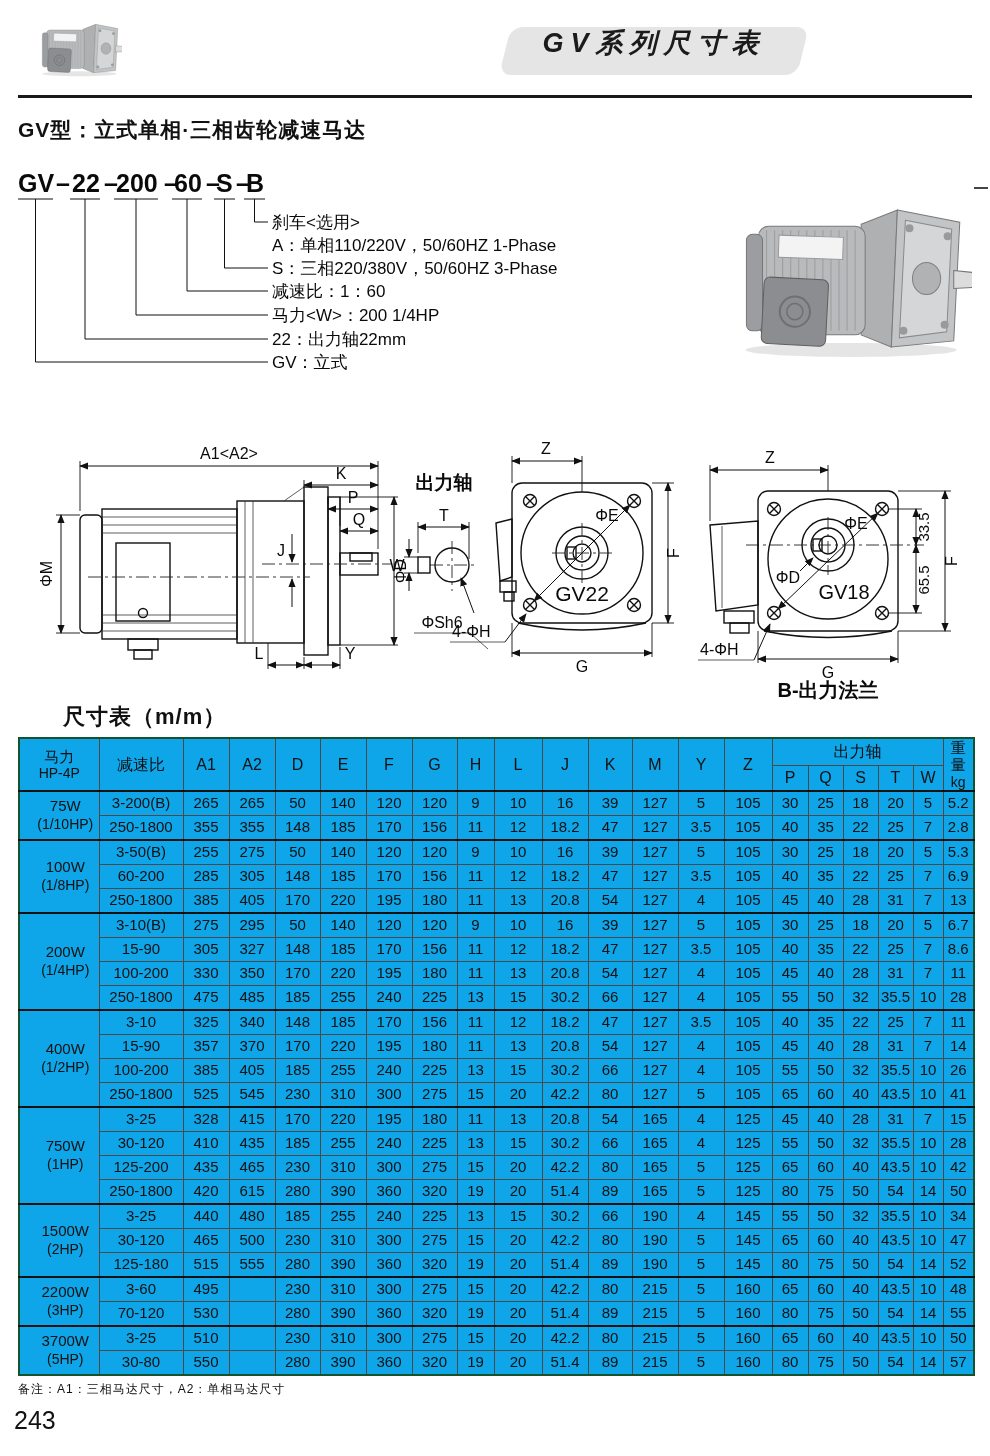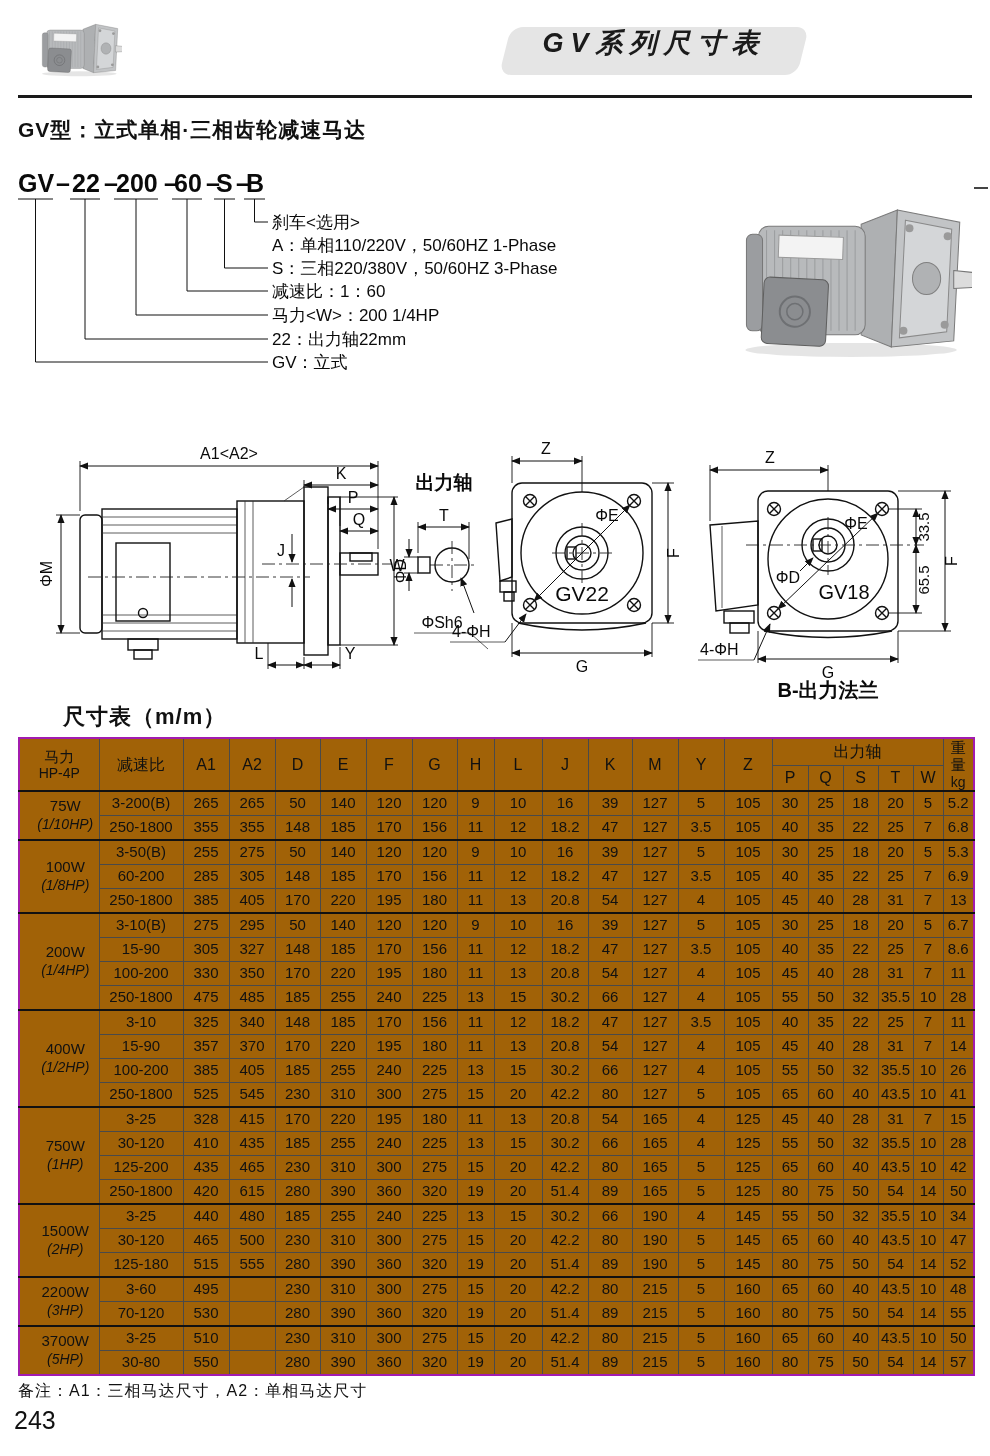--- a/index.html
+++ b/index.html
@@ -10,33 +10,33 @@
   .badge{left:505px;top:27px;width:298px;height:48px;background:#e5e5e5;border-radius:12px;transform:skewX(-14deg);}
   .badge-text{left:505px;top:27px;width:298px;height:32px;display:flex;align-items:center;justify-content:center;
     font-style:italic;font-weight:bold;font-size:27px;letter-spacing:7px;color:#1b1b1b;}
   .head-rule{left:18px;top:95px;width:954px;height:3px;background:#1a1a1a;}
   .margin-tick{left:974px;top:187px;width:14px;height:2px;background:#444;}
 
   .section-title{left:18px;top:116px;font-size:21px;font-weight:bold;letter-spacing:1px;text-align:right;}
 
   
   .tbl-title{left:18px;top:702px;font-size:22px;font-weight:bold;letter-spacing:1px;margin-left:45px;}
-  .dim-table{border-collapse:collapse;table-layout:fixed;width:955px;background:#a16207;border:2px solid #a21caf;}
+  .dim-table{border-collapse:collapse;table-layout:fixed;width:955px;background:#0ea5e9;border:2px solid #14532d;}
   .dim-table th,.dim-table td{border:1px solid #4a4a4a;text-align:center;vertical-align:middle;padding:0;line-height:1.08;}
   .dim-table th{font-weight:normal;font-size:16px;height:26px;}
   .dim-table thead tr:last-child th{height:24px;border-bottom:2px solid #111;}
   .dim-table th.h-span{border-bottom:2px solid #111;}
   .dim-table td{font-size:15px;height:23px;}
   .dim-table .two-line{font-size:15px;line-height:1.15;}
   .dim-table .two-line .l2{font-size:14px;}
   .g-start td{border-top:2px solid #111;}
   .power-cell div{line-height:1.25;padding-left:12px;}
-  .power-cell .l2{font-size:14px;font-style:italic;}
-
-  .note{left:18px;top:1381px;font-size:16px;letter-spacing:1px;}
+  .power-cell .l2{font-size:14px;}
+
+  .note{left:18px;top:1381px;font-size:12px;letter-spacing:1px;}
   .pageno{left:14px;top:1406px;font-size:25px;}
 
   svg text{font-family:"Liberation Sans",sans-serif;fill:#0a0a0a;}
   .out{stroke:#111;stroke-width:1.4;fill:none;}
   .thin{stroke:#333;stroke-width:0.8;fill:none;}
   .dim{stroke:#111;stroke-width:1;fill:none;}
   .ext{stroke:#111;stroke-width:0.9;fill:none;}
   .cl{stroke:#222;stroke-width:0.9;fill:none;stroke-dasharray:13 4 3 4;}
   .dimtxt{font-size:16px;}
 </style>
@@ -372,21 +372,21 @@
         <td>18.2</td>
         <td>47</td>
         <td>127</td>
         <td>3.5</td>
         <td>105</td>
         <td>40</td>
         <td>35</td>
         <td>22</td>
         <td>25</td>
         <td>7</td>
-        <td>6.8</td>
+        <td>2.8</td>
       </tr>
       <tr class="g-start">
         <td class="power-cell" rowspan="3">
           <div>100W</div>
           <div class="l2">(1/8HP)</div>
         </td>
         <td>3-50(B)</td>
         <td>255</td>
         <td>275</td>
         <td>50</td>

